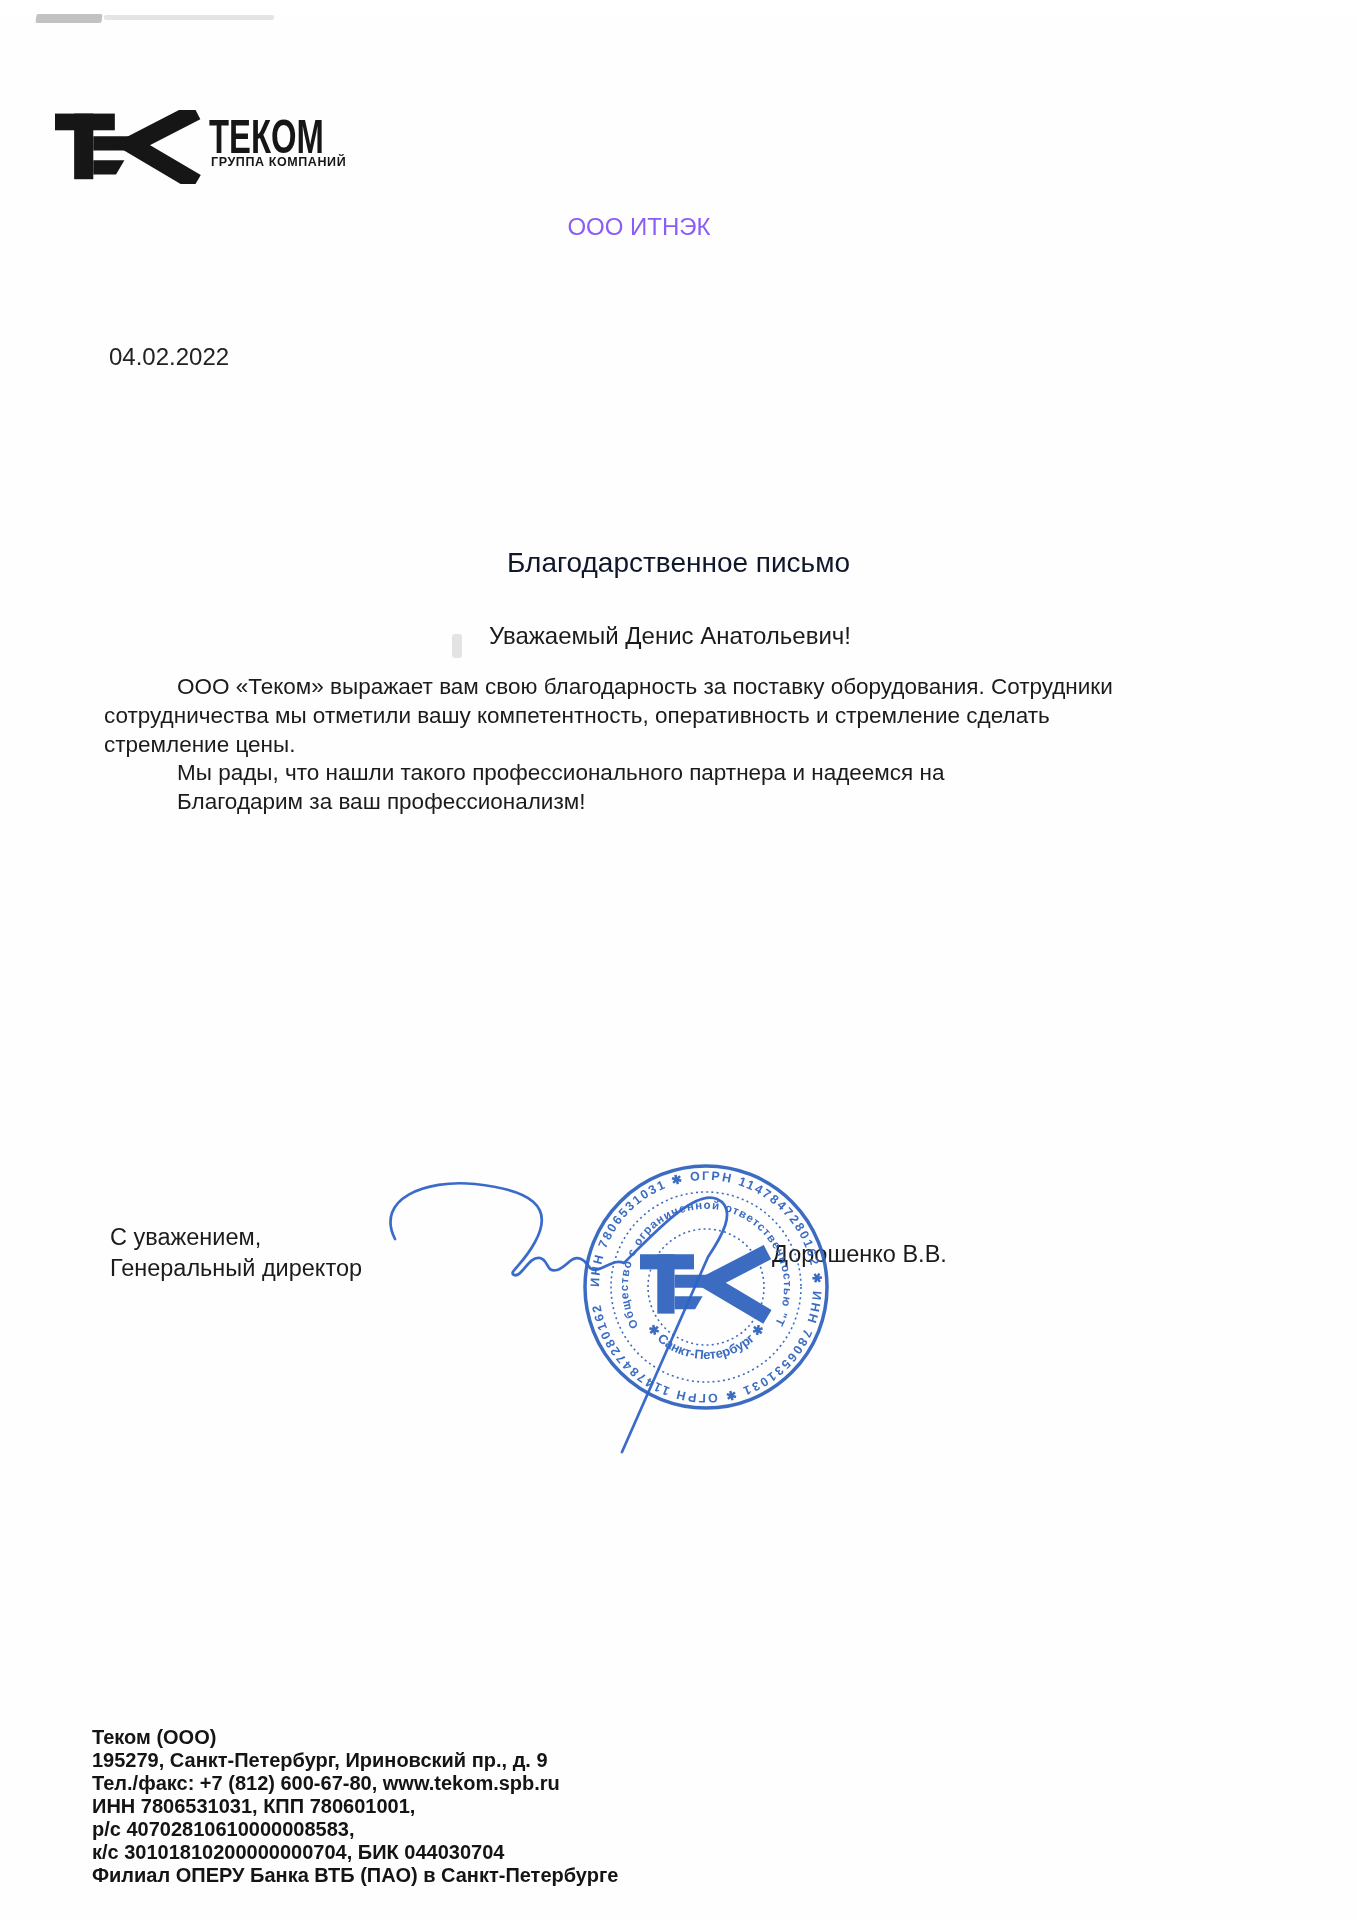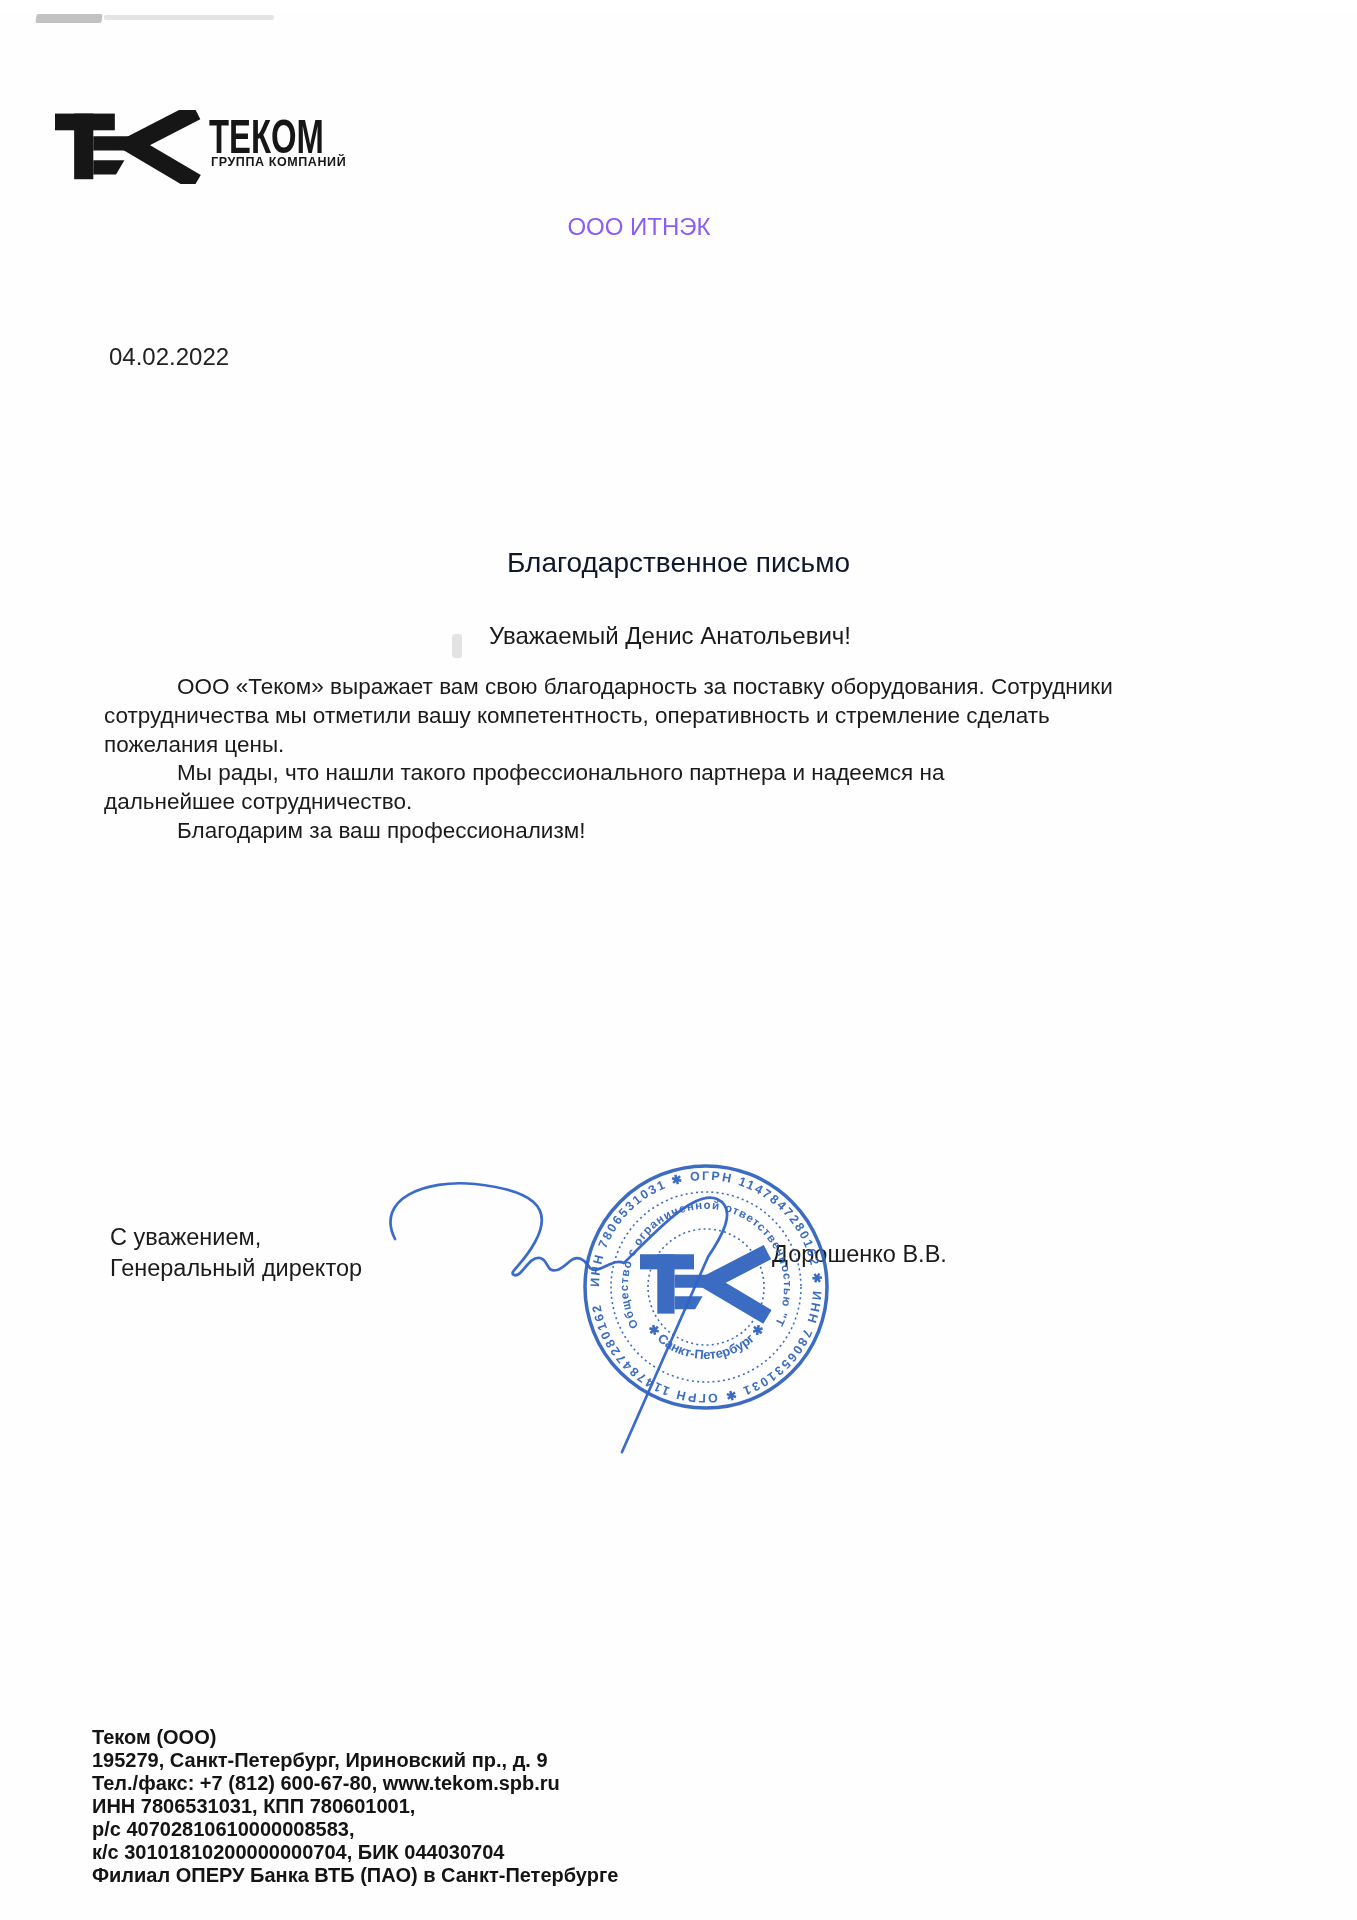--- a/index.html
+++ b/index.html
@@ -66,23 +66,22 @@
 
   <div class="abs recipient">ООО ИТНЭК</div>
   <div class="abs date">04.02.2022</div>
 
   <div class="abs title">Благодарственное письмо</div>
   <div class="abs greeting">Уважаемый Денис Анатольевич!</div>
 
   <div class="abs body-block">
     <div class="bline ind">ООО «Теком» выражает вам свою благодарность за поставку оборудования. Сотрудники</div>
     <div class="bline">сотрудничества мы отметили вашу компетентность, оперативность и стремление сделать</div>
-    <div class="bline noj">пожелания цены.</div>
+    <div class="bline noj">стремление цены.</div>
     <div class="bline ind noj">Мы рады, что нашли такого профессионального партнера и надеемся на</div>
-    <div class="bline noj">дальнейшее сотрудничество.</div>
     <div class="bline ind noj">Благодарим за ваш профессионализм!</div>
   </div>
 
   <div class="abs closing">С уважением,</div>
   <div class="abs signer-title">Генеральный директор</div>
   <div class="abs signer-name">Дорошенко В.В.</div>
 
   <svg class="abs stamp" viewBox="0 0 252 252">
     <defs>
       <path id="ringOuter" d="M 19,126 A 107,107 0 1 1 233,126 A 107,107 0 1 1 19,126"></path>

